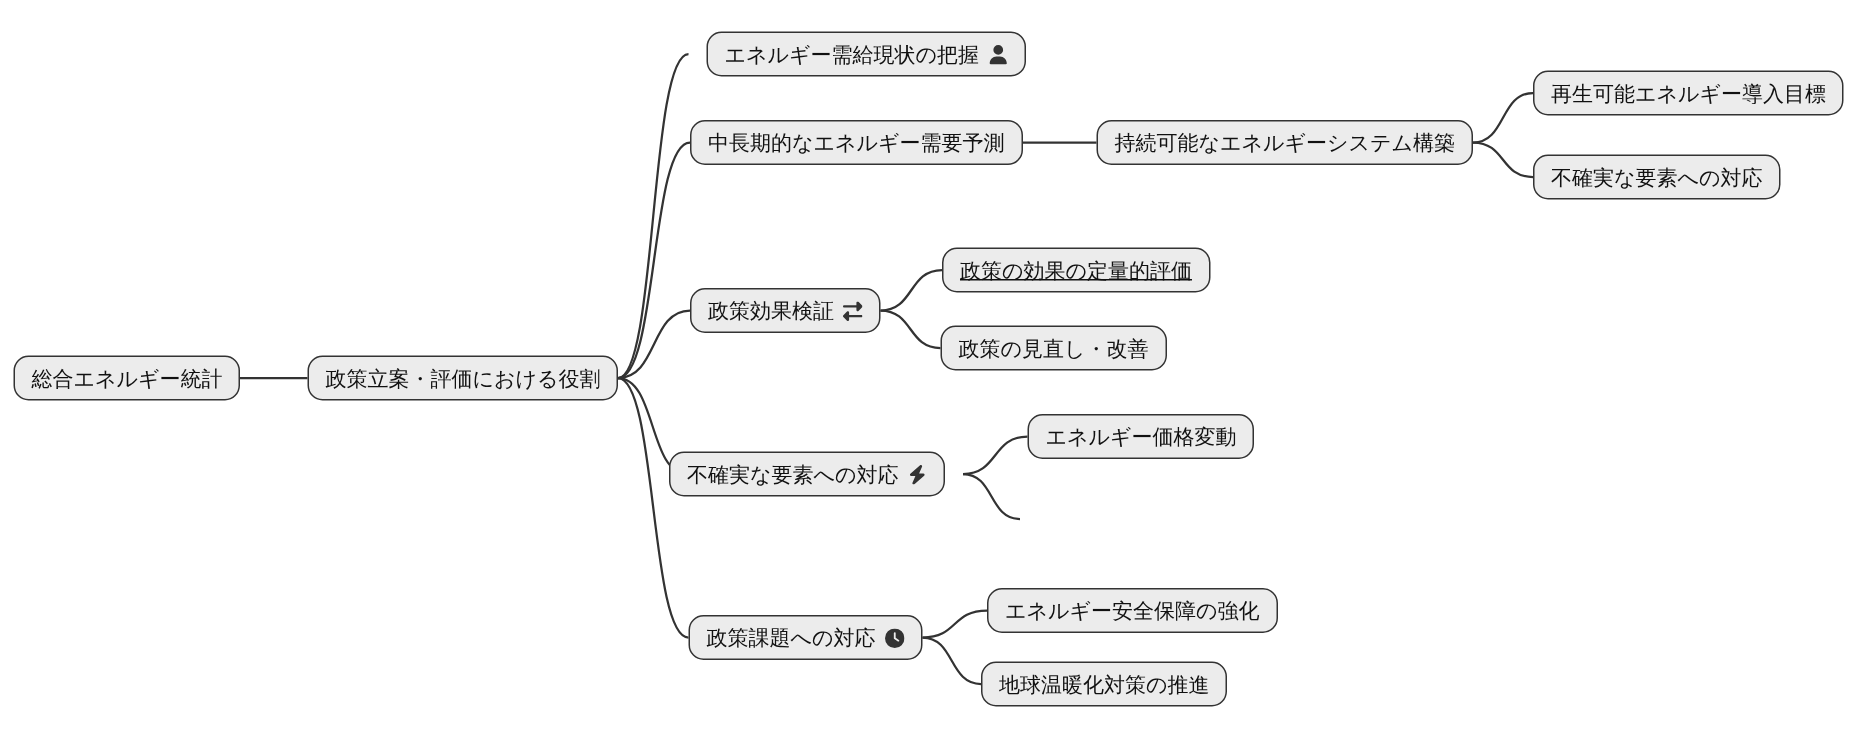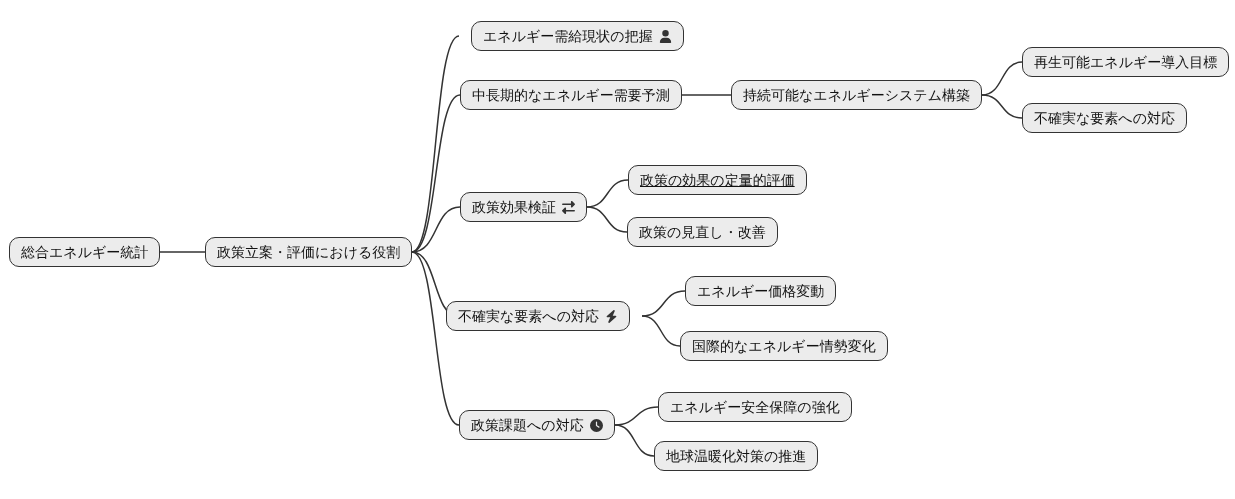--- a/index.html
+++ b/index.html
@@ -98,23 +98,20 @@
         <svg viewBox="0 0 448 512">
           <path d="M349.4 44.6c5.9-13.7 1.5-29.7-10.6-38.5s-28.6-8-39.9 1.8l-256 224c-10 8.8-13.6 22.9-8.9 35.3S50.7 288 64 288H175.5L98.6 467.4c-5.9 13.7-1.5 29.7 10.6 38.5s28.6 8 39.9-1.8l256-224c10-8.8 13.6-22.9 8.9-35.3S397.3 224 384 224H272.5L349.4 44.6z"></path>
         </svg>
       </span>
   </div>
 
   <div class="node" style="left:685px;top:276px;">
     <span>エネルギー価格変動</span>
   </div>
 
-  <div class="node" style="left:680px;top:331px;">
-    <span>国際的なエネルギー情勢変化</span>
-  </div>
 
   <div class="node" style="left:459px;top:410px;">
     <span>政策課題への対応</span>
     <span class="icon">
         <svg viewBox="0 0 512 512">
           <path d="M256 0a256 256 0 1 1 0 512A256 256 0 1 1 256 0zM232 120V256c0 8 4 15.5 10.7 20l96 64c11 7.4 25.9 4.4 33.3-6.7s4.4-25.9-6.7-33.3L280 243.2V120c0-13.3-10.7-24-24-24s-24 10.7-24 24z"></path>
         </svg>
       </span>
   </div>
 

